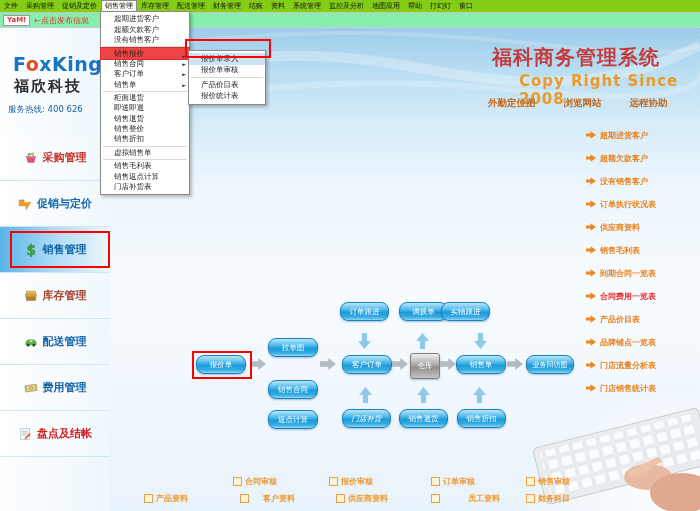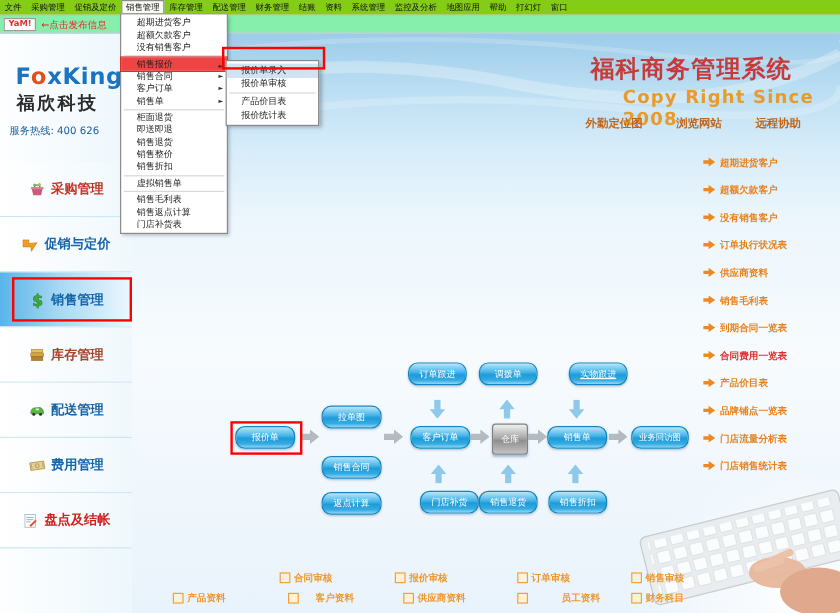--- a/index.html
+++ b/index.html
@@ -285,22 +285,22 @@
   <div class="node" style="left:196px;top:355px;width:48px;">报价单</div>
   <div class="node" style="left:268px;top:338px;width:48px;">拉单图</div>
   <div class="node" style="left:268px;top:380px;width:48px;">销售合同</div>
   <div class="node" style="left:268px;top:410px;width:48px;">返点计算</div>
   <div class="node" style="left:342px;top:355px;width:48px;">客户订单</div>
   <div class="node gray" style="left:410px;top:353px;width:28px;height:24px;">仓库</div>
   <div class="node" style="left:456px;top:355px;width:48px;">销售单</div>
   <div class="node" style="left:526px;top:355px;width:46px;font-size:7px;">业务回访图</div>
   <div class="node" style="left:340px;top:302px;width:47px;">订单跟进</div>
   <div class="node" style="left:399px;top:302px;width:47px;">调拨单</div>
-  <div class="node" style="left:474px;top:302px;width:47px;text-decoration:underline;">实物跟进</div>
-  <div class="node" style="left:350px;top:409px;width:47px;">门店补货</div>
+  <div class="node" style="left:441px;top:302px;width:47px;">实物跟进</div>
+  <div class="node" style="left:342px;top:409px;width:47px;font-style:italic;">门店补货</div>
   <div class="node" style="left:399px;top:409px;width:47px;">销售退货</div>
   <div class="node" style="left:457px;top:409px;width:47px;">销售折扣</div>
 
   <div class="harrow" style="left:250px;top:358px;"></div>
   <div class="harrow" style="left:320px;top:358px;"></div>
   <div class="harrow" style="left:392px;top:358px;"></div>
   <div class="harrow" style="left:440px;top:358px;"></div>
   <div class="harrow" style="left:507px;top:358px;"></div>
   <div class="varrow down" style="left:358px;top:333px;"></div>
   <div class="varrow up" style="left:416px;top:333px;"></div>

